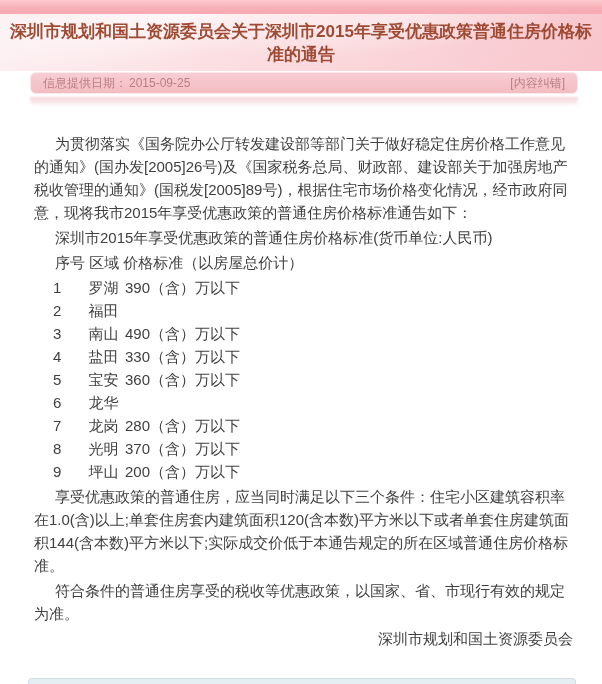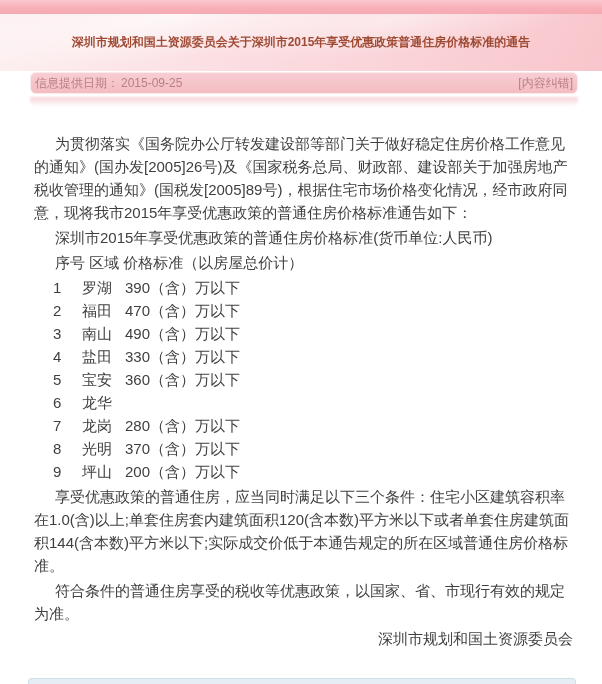--- a/index.html
+++ b/index.html
@@ -24,51 +24,51 @@
     transform:rotate(-8deg);
   }
   .swoosh2{
     position:absolute;left:180px;top:-30px;width:420px;height:70px;
     background:radial-gradient(ellipse at center,rgba(255,255,255,.5) 0%,rgba(255,255,255,0) 70%);
     transform:rotate(-6deg);
   }
   .page-title{
     position:absolute;left:0;top:0;width:602px;height:57px;
     display:flex;align-items:center;justify-content:center;
-    font-size:12px;font-weight:bold;color:#9f4a33;letter-spacing:0px;
+    font-size:17px;font-weight:bold;color:#9f4a33;letter-spacing:0px;
     text-align:center;padding:0 10px;box-sizing:border-box;
   }
   
   .info-bar{
     position:absolute;left:30px;top:72px;width:548px;height:22px;box-sizing:border-box;
     background:linear-gradient(180deg,#f7ced3 0%,#f3bcc2 100%);
     border:1px solid #fce9ea;border-radius:6px;
     display:flex;align-items:center;justify-content:space-between;
-    padding:0 4px;font-size:12px;color:#b97e85;
+    padding:0 12px;font-size:12px;color:#b97e85;
   }
   .info-left{display:flex;align-items:center;gap:2px;}
   .correction{color:#b97e85;text-decoration:none;cursor:pointer;}
   .bar-reflection{
     position:absolute;left:30px;top:97px;width:548px;height:10px;
     border-radius:0 0 6px 6px;
     background:linear-gradient(180deg,rgba(242,197,203,.75) 0%,rgba(242,197,203,0) 100%);
     filter:blur(1px);
   }
   
   .content{
     position:absolute;left:32px;top:130px;width:543px;
     font-size:15px;line-height:23px;color:#3f3f3f;
   }
   .content p{margin:2px;}
   .p-indent{text-indent:21px;}
   .p-sub{padding-left:21px;}
   .price-list{padding-left:21px;}
   .price-row{display:flex;line-height:23px;}
   .c-no{width:29px;flex:none;}
-  .c-district{width:43px;flex:none;}
+  .c-district{width:43px;flex:none;text-align:center;}
   .c-price{flex:1;}
   .sig{text-align:right;}
   
   .bottom-strip{
     position:absolute;left:28px;top:678px;width:548px;height:6px;box-sizing:border-box;
     background:#e4eef3;border:1px solid #cfdfe7;border-bottom:none;
     border-radius:4px 4px 0 0;
   }
 </style>
 </head>
@@ -98,21 +98,20 @@
 
   <div class="price-list">
     <div class="price-row">
       <span class="c-no">1</span>
       <span class="c-district">罗湖</span>
       <span class="c-price">390（含）万以下</span>
     </div>
     <div class="price-row">
       <span class="c-no">2</span>
       <span class="c-district">福田</span>
-      <span class="c-price">470（含）万以下</span>
     </div>
     <div class="price-row">
       <span class="c-no">3</span>
       <span class="c-district">南山</span>
       <span class="c-price">490（含）万以下</span>
     </div>
     <div class="price-row">
       <span class="c-no">4</span>
       <span class="c-district">盐田</span>
       <span class="c-price">330（含）万以下</span>

